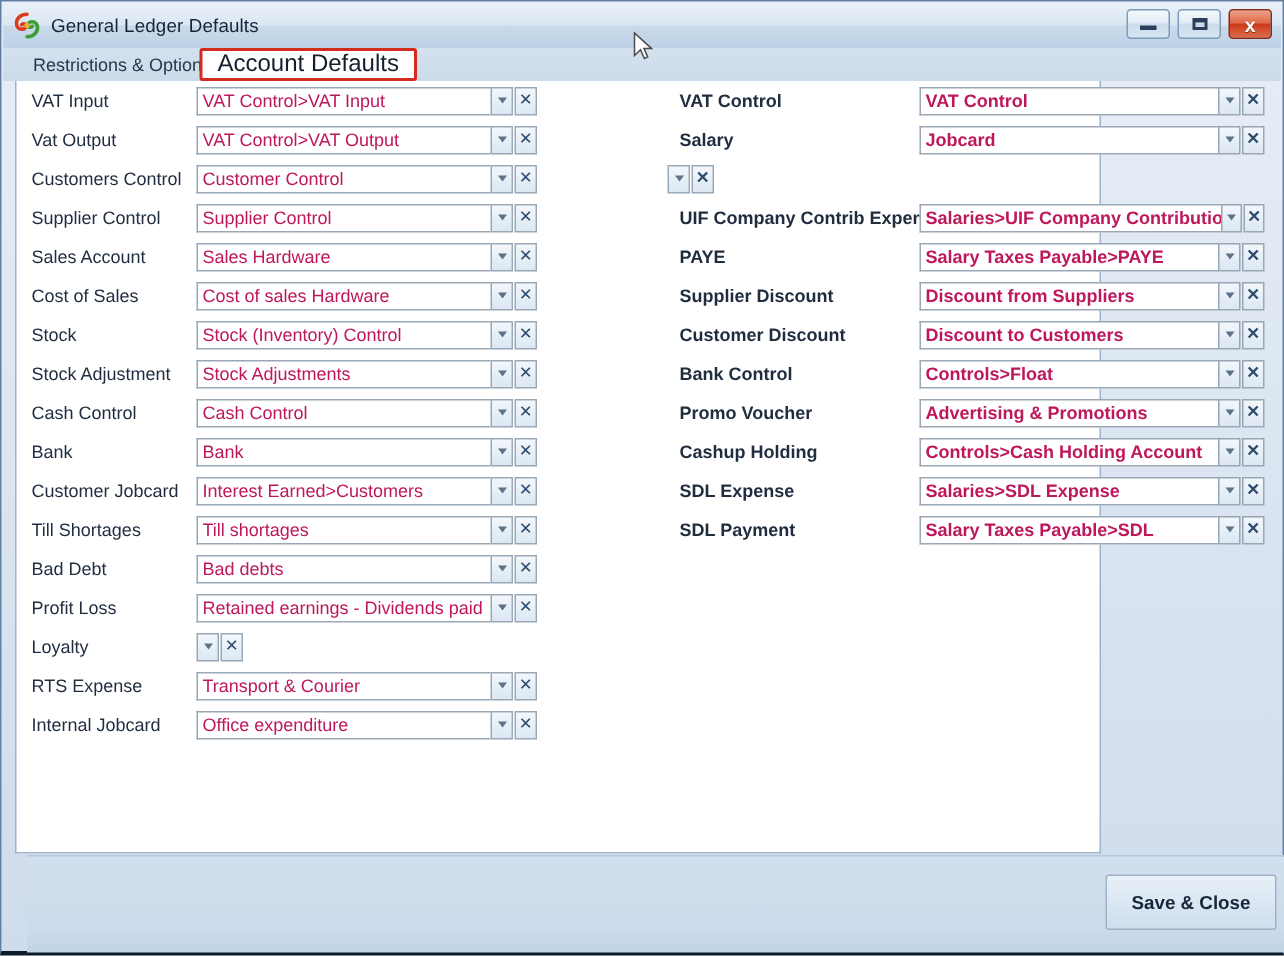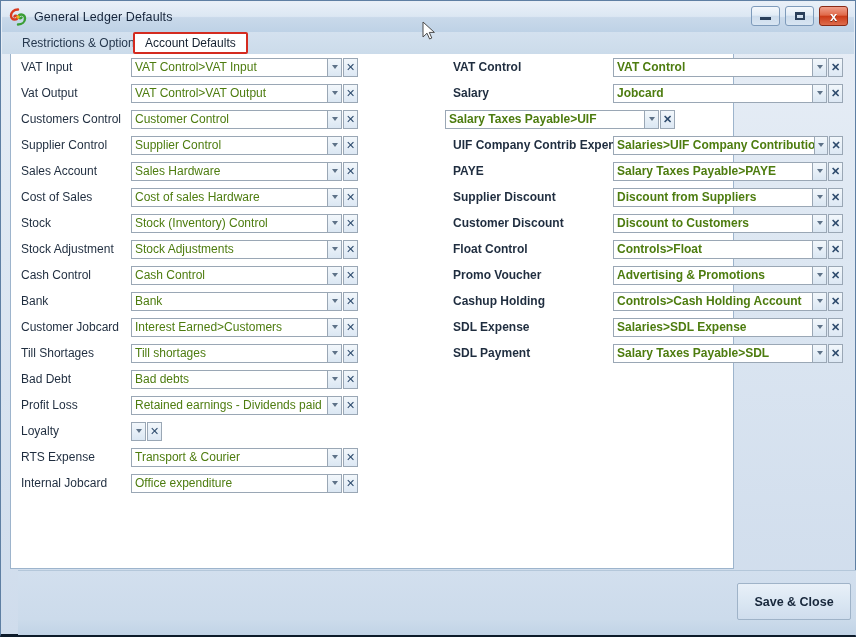--- a/index.html
+++ b/index.html
@@ -120,21 +120,21 @@
   .tab.inactive {
     left: 10px;
     background: transparent;
     color: #26384e;
   }
   .tab.active {
     left: 131px;
     background: #ffffff;
     border: 2px solid #d42b1f;
     border-radius: 2px;
-    font-size: 12px;
+    font-size: 16px;
     color: #14202f;
   }
 
   
   .panel {
     position: absolute;
     left: 9px;
     top: 53px;
     width: 724px;
     height: 515px;
@@ -177,21 +177,21 @@
   .col-right .field-group { width: 230px; }
 
   .field-input {
     flex: 1 1 auto;
     box-sizing: border-box;
     border: 1px solid #9aa7b5;
     border-right: none;
     background: #ffffff;
     font-family: "Liberation Sans", sans-serif;
     font-size: 12px;
-    color: #4d7c0f;
+    color: #be185d;
     padding: 0 3px;
     line-height: 17px;
     height: 19px;
     overflow: hidden;
     white-space: nowrap;
   }
   .field-arrow {
     width: 15px;
     box-sizing: border-box;
     border: 1px solid #9aa7b5;
@@ -482,21 +482,20 @@
           <div class="field-group">
             <div class="field-input">Jobcard</div>
             <div class="field-arrow">
               <span class="caret"></span>
             </div>
             <div class="field-clear">✕</div>
           </div>
         </div>
         <div class="row">
           <div class="field-group">
-            <div class="field-input">Salary Taxes Payable&gt;UIF</div>
             <div class="field-arrow">
               <span class="caret"></span>
             </div>
             <div class="field-clear">✕</div>
           </div>
         </div>
         <div class="row">
           <div class="row-label">UIF Company Contrib Expense</div>
           <div class="field-group">
             <div class="field-input">Salaries&gt;UIF Company Contributions</div>
@@ -530,21 +529,21 @@
           <div class="row-label">Customer Discount</div>
           <div class="field-group">
             <div class="field-input">Discount to Customers</div>
             <div class="field-arrow">
               <span class="caret"></span>
             </div>
             <div class="field-clear">✕</div>
           </div>
         </div>
         <div class="row">
-          <div class="row-label">Float Control</div>
+          <div class="row-label">Bank Control</div>
           <div class="field-group">
             <div class="field-input">Controls&gt;Float</div>
             <div class="field-arrow">
               <span class="caret"></span>
             </div>
             <div class="field-clear">✕</div>
           </div>
         </div>
         <div class="row">
           <div class="row-label">Promo Voucher</div>

